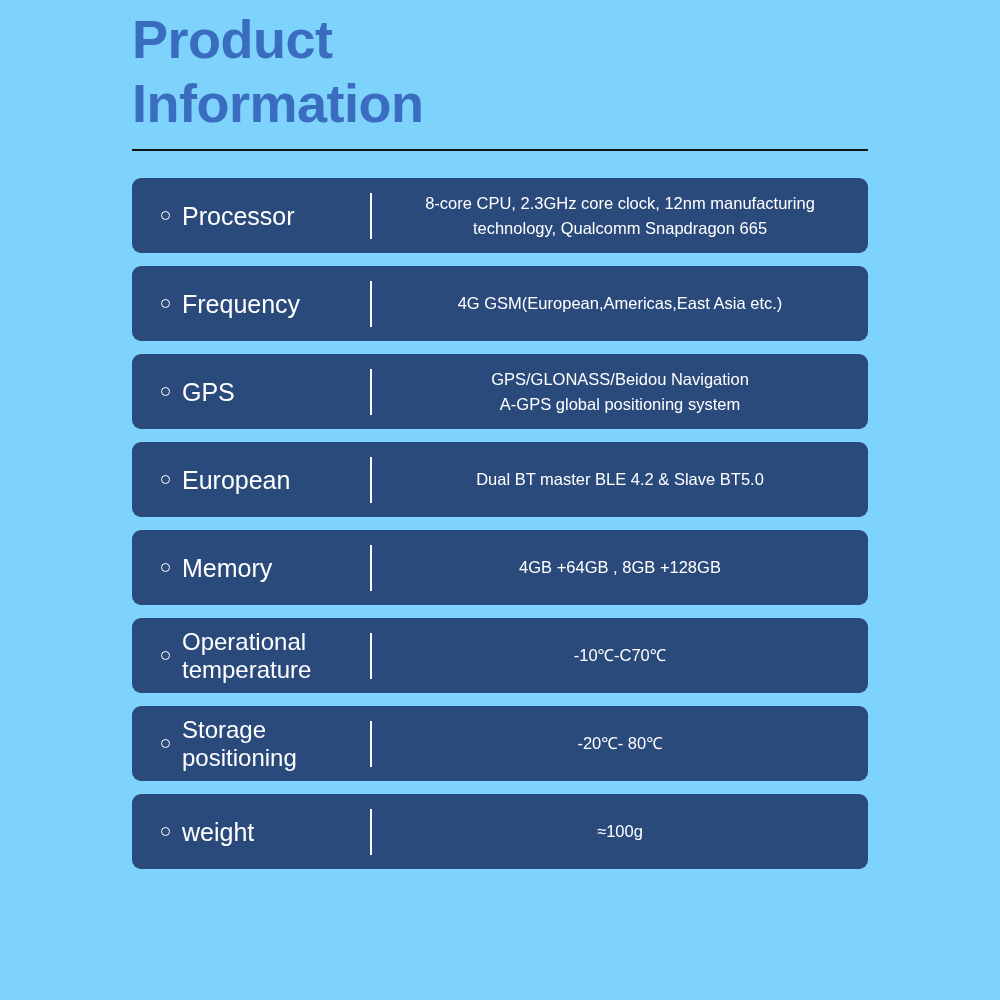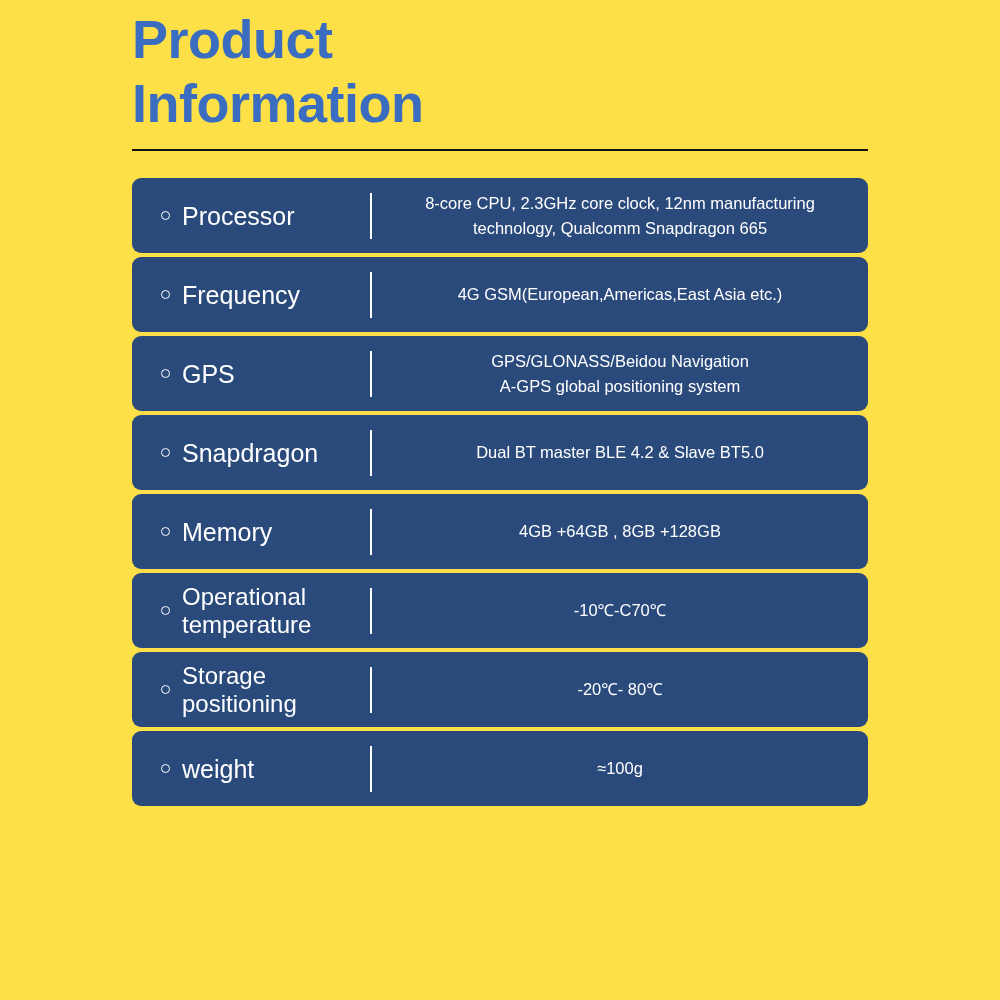--- a/index.html
+++ b/index.html
@@ -13,21 +13,21 @@
     height: 1000px;
     overflow: hidden;
     font-family: "Liberation Sans", sans-serif;
     -webkit-font-smoothing: antialiased;
   }
 
   .page {
     position: relative;
     width: 1000px;
     height: 1000px;
-    background: #fde047;
+    background: #7dd3fc;
     box-sizing: border-box;
   }
 
   
   .title-block {
     position: absolute;
     left: 132px;
     top: 8px;
     width: 740px;
   }
@@ -56,21 +56,21 @@
     left: 132px;
     top: 178px;
     width: 736px;
   }
 
   .spec-row {
     position: relative;
     box-sizing: border-box;
     width: 736px;
     height: 75px;
-    margin-bottom: 4px;
+    margin-bottom: 13px;
     background: #2b4a7c;
     border-radius: 9px;
     display: flex;
     align-items: center;
     overflow: hidden;
   }
 
   .spec-left {
     box-sizing: border-box;
     width: 238px;
@@ -174,21 +174,21 @@
         </div>
         <div class="divider"></div>
         <div class="spec-right">
           <span class="spec-value">GPS/GLONASS/Beidou Navigation
 A-GPS global positioning system</span>
         </div>
       </div>
       <div class="spec-row">
         <div class="spec-left">
           <span class="bullet"></span>
-          <span class="spec-label">Snapdragon</span>
+          <span class="spec-label">European</span>
         </div>
         <div class="divider"></div>
         <div class="spec-right">
           <span class="spec-value">Dual BT master BLE 4.2 &amp; Slave BT5.0</span>
         </div>
       </div>
       <div class="spec-row">
         <div class="spec-left">
           <span class="bullet"></span>
           <span class="spec-label">Memory</span>

